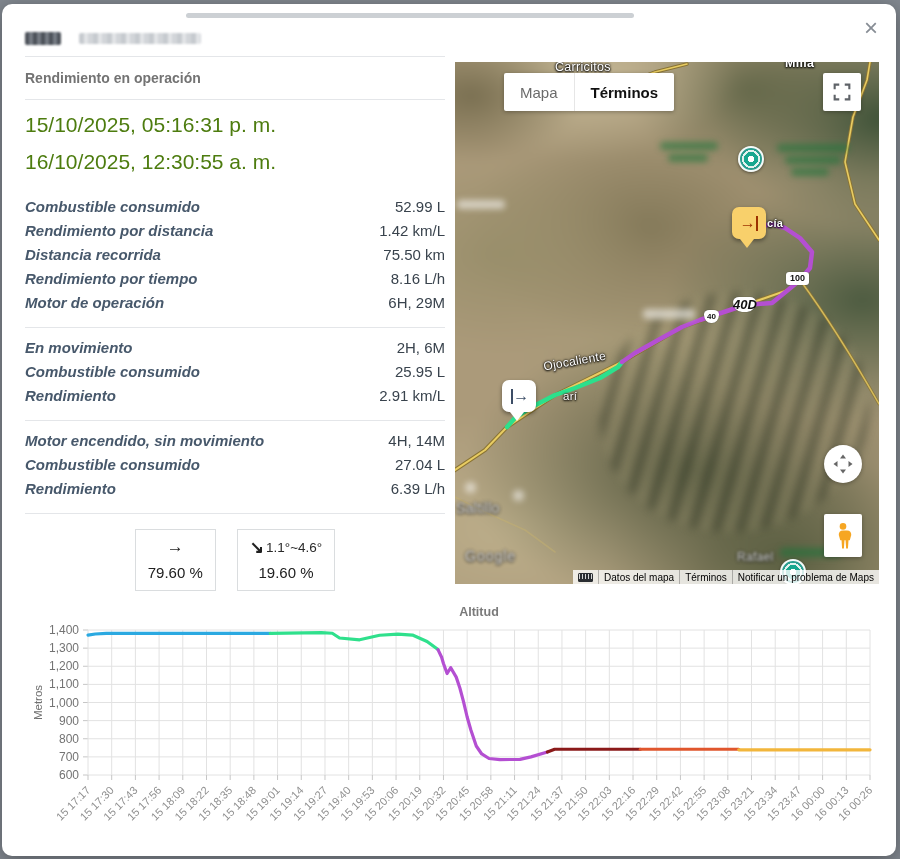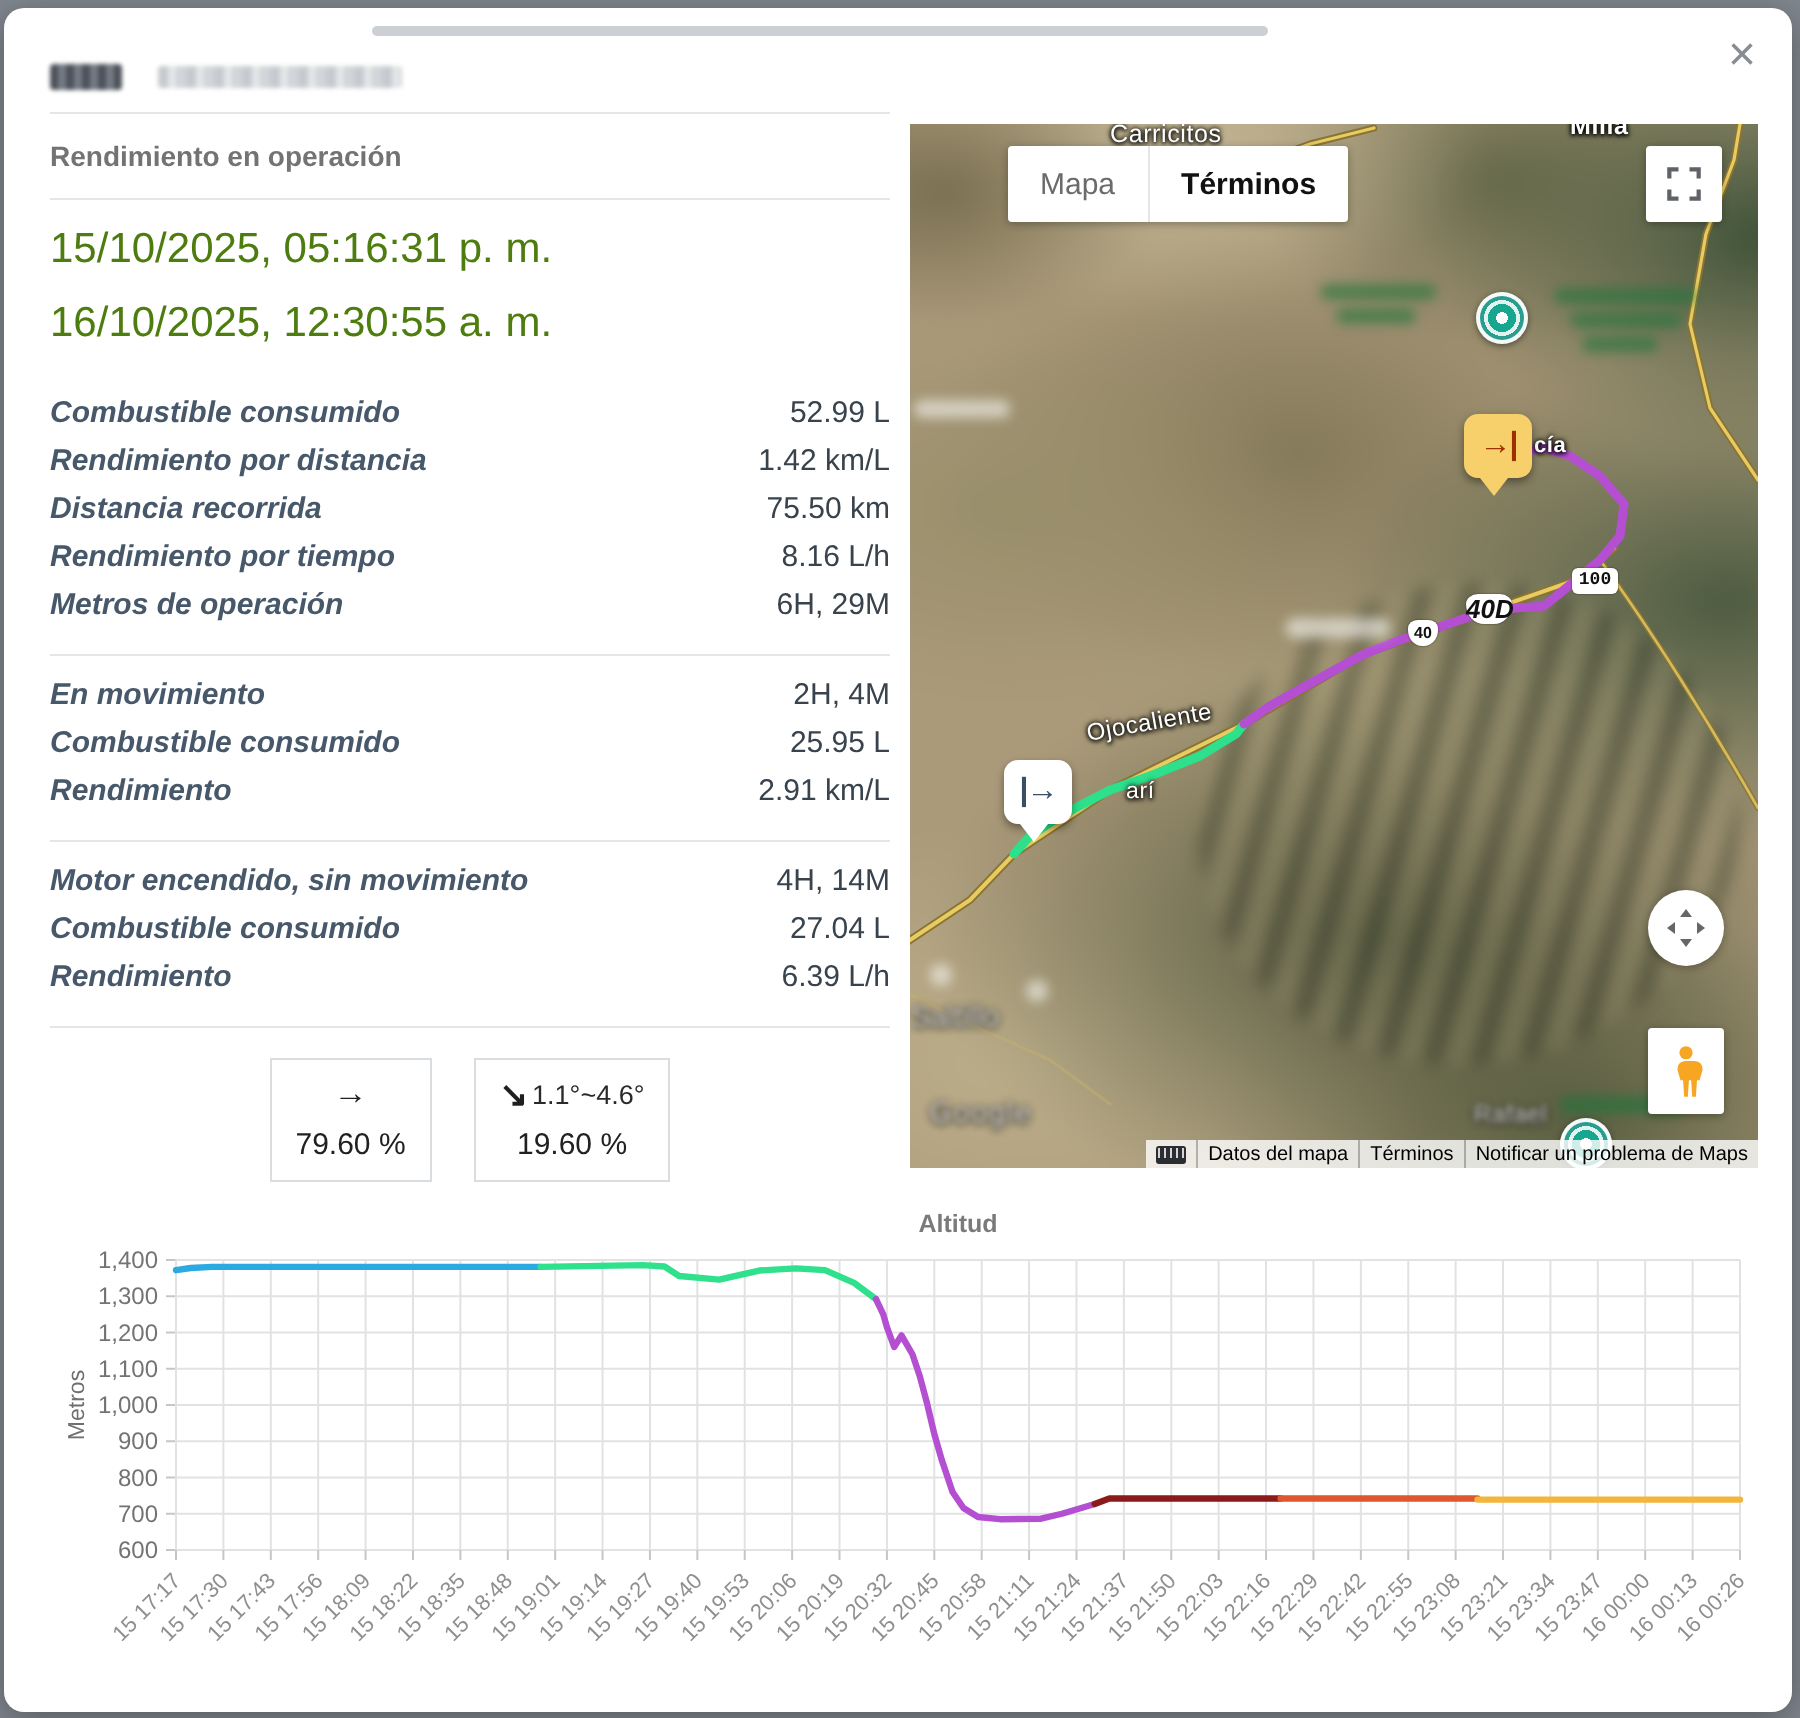--- a/index.html
+++ b/index.html
@@ -110,29 +110,29 @@
         </div>
         <div class="stat-row">
           <span class="lbl">Distancia recorrida</span>
           <span class="val">75.50 km</span>
         </div>
         <div class="stat-row">
           <span class="lbl">Rendimiento por tiempo</span>
           <span class="val">8.16 L/h</span>
         </div>
         <div class="stat-row">
-          <span class="lbl">Metros de operación</span>
+          <span class="lbl">Motor de operación</span>
           <span class="val">6H, 29M</span>
         </div>
       </div>
     <hr class="divider">
     <div class="stat-group">
         <div class="stat-row">
           <span class="lbl">En movimiento</span>
-          <span class="val">2H, 4M</span>
+          <span class="val">2H, 6M</span>
         </div>
         <div class="stat-row">
           <span class="lbl">Combustible consumido</span>
           <span class="val">25.95 L</span>
         </div>
         <div class="stat-row">
           <span class="lbl">Rendimiento</span>
           <span class="val">2.91 km/L</span>
         </div>
       </div>
@@ -207,21 +207,21 @@
     <div class="map-label" style="left:330px;top:-6px;font-weight:700;">Milla</div>
     <div class="map-label" style="left:88px;top:292px;transform:rotate(-10deg);font-size:12px;">Ojocaliente</div>
     <div class="map-label" style="left:108px;top:328px;font-size:11.5px;">arí</div>
     <div class="map-label soft" style="left:1px;top:438px;font-size:14px;">Saltillo</div>
     <div class="map-label" style="left:312px;top:155px;font-size:11px;font-weight:700;">cía</div>
     <div class="map-label soft" style="left:282px;top:488px;font-size:12px;">Rafael</div>
     <div class="map-label soft" style="left:10px;top:486px;font-size:14px;letter-spacing:1px;">Google</div>
 
     <div class="shield shield-40d" style="left:278px;top:235px;">40D</div>
     <div class="shield shield-40" style="left:249px;top:248px;">40</div>
-    <div class="shield shield-100" style="left:331px;top:222px;font-family:Liberation Mono, monospace;">100</div>
+    <div class="shield shield-100" style="left:331px;top:210px;">100</div>
 
     <div class="poi-marker" style="left:283px;top:84px;"></div>
     <div class="poi-marker" style="left:325px;top:497px;"></div>
 
     <div class="balloon balloon-start" style="left:47px;top:318px;">
       <span class="glyph">|→</span>
     </div>
     <div class="balloon balloon-end" style="left:277px;top:145px;">
       <span class="glyph">→|</span>
     </div>

